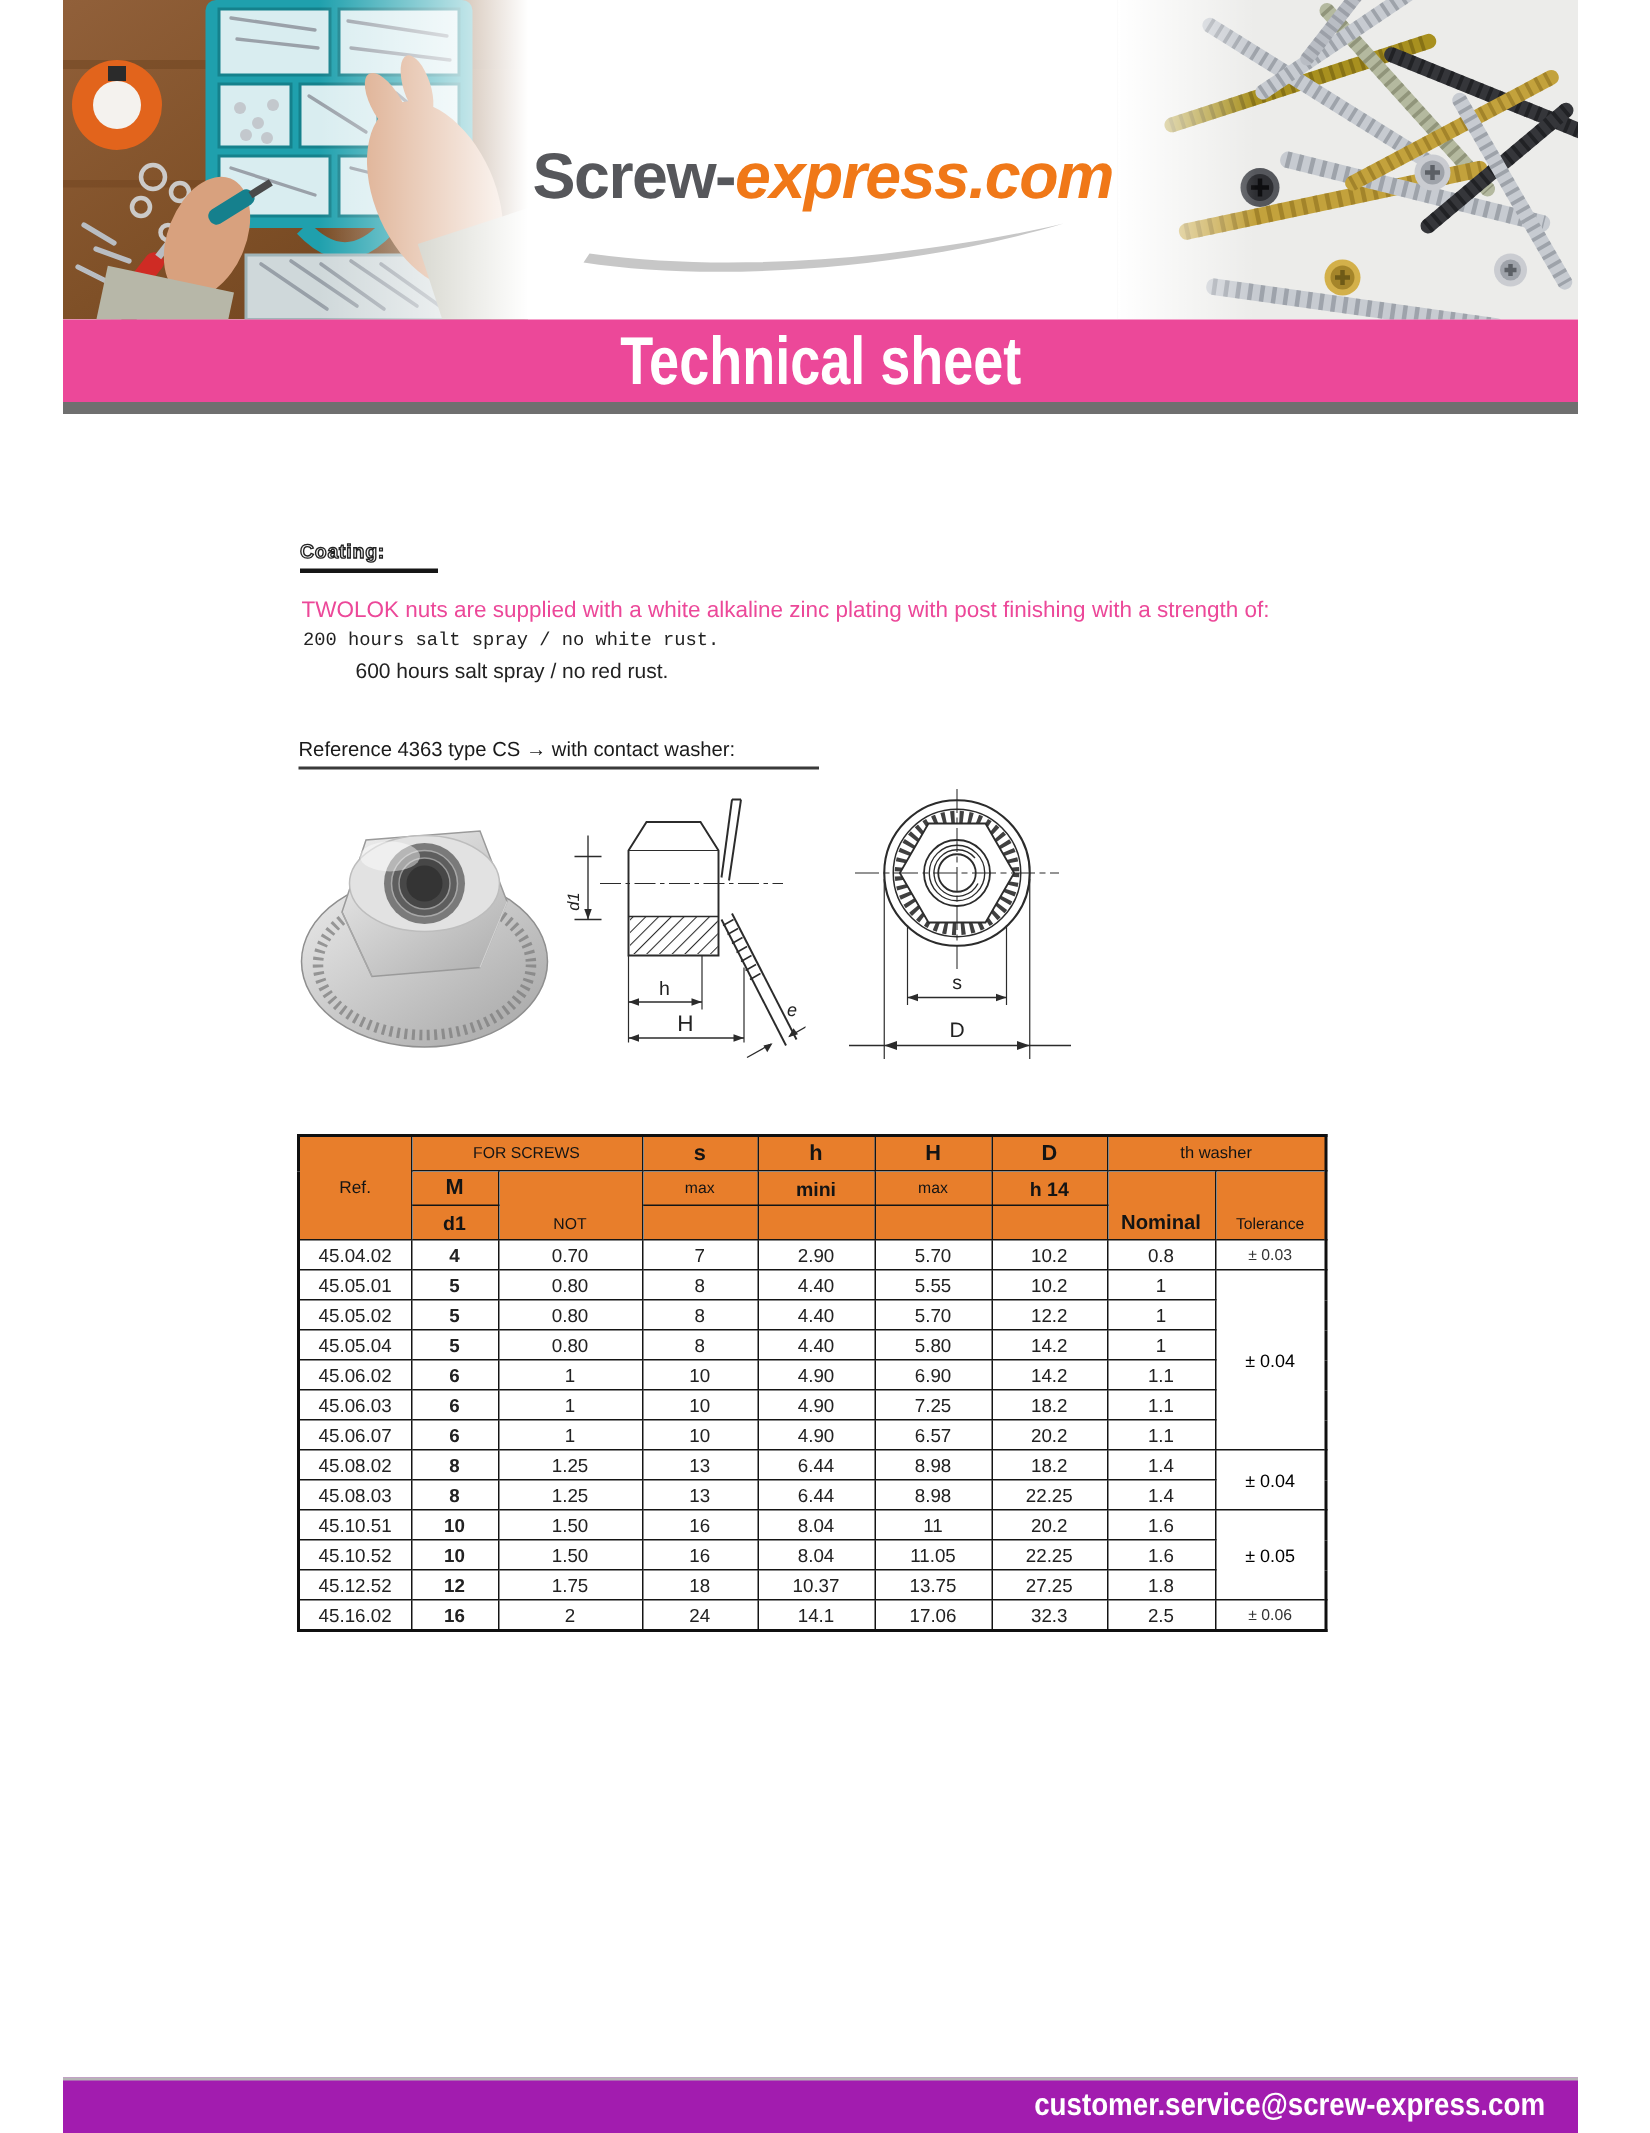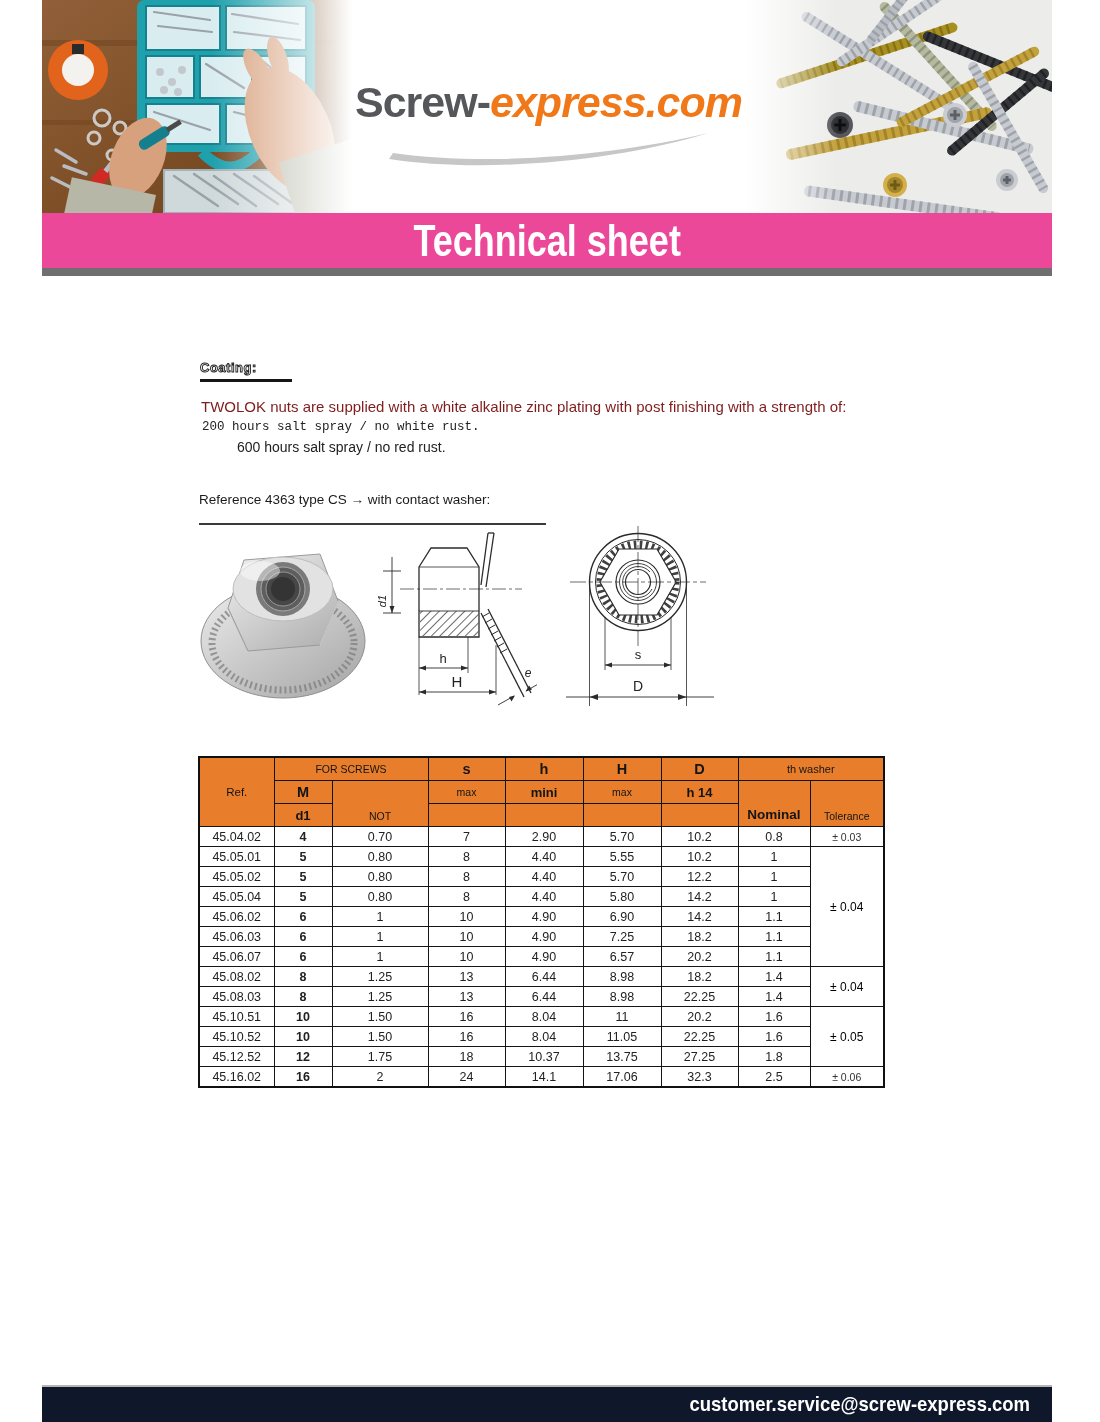--- a/index.html
+++ b/index.html
@@ -3,42 +3,42 @@
 <meta charset="utf-8">
 <style>
   html,body{margin:0;padding:0;background:#ffffff;}
   body{width:1100px;height:1422px;position:relative;overflow:hidden;
        font-family:"Liberation Sans",sans-serif;color:#1d1d1d;}
   .abs{position:absolute;}
 
   
   #photo-left{left:42px;top:0;width:310px;height:213px;}
   #photo-right{left:745px;top:0;width:307px;height:213px;}
-  #logo-block{left:352px;top:0;width:393px;height:213px;text-align:center;}
+  #logo-block{left:352px;top:16px;width:393px;height:213px;text-align:center;}
   #logo-text{margin-top:78px;font-size:43px;font-weight:bold;letter-spacing:-1px;white-space:nowrap;}
   #logo-part1{color:#56575b;}
   #logo-part2{color:#f07818;font-style:italic;}
   #logo-swoosh{display:block;margin:2px auto 0 auto;}
 
   
   #banner{left:42px;top:213px;width:1010px;height:55px;background:#ec4899;
           text-align:center;line-height:55px;}
   #banner-title{display:inline-block;color:#ffffff;font-size:45px;font-weight:bold;
           letter-spacing:0px;transform:scaleX(0.80);transform-origin:center;}
   #gray-bar{left:42px;top:268px;width:1010px;height:8px;background:#6f6f6f;}
 
   
   #coating-heading{left:200px;top:360px;font-size:13px;font-weight:bold;
           color:#f4f4f4;-webkit-text-stroke:0.9px #222;letter-spacing:0.5px;}
   #coating-underline{left:200px;top:379px;width:92px;height:2.5px;background:#161616;}
-  #coating-line1{left:201px;top:398px;font-size:15px;color:#7f1d1d;}
+  #coating-line1{left:201px;top:398px;font-size:15px;color:#ec4899;}
   #coating-line2{left:202px;top:420px;font-size:12.5px;color:#222;font-family:Liberation Mono, monospace;}
   #coating-line3{left:197px;top:439px;font-size:14px;color:#222;margin-left:40px;}
   #reference-line{left:199px;top:492px;width:347px;font-size:13.5px;color:#1a1a1a;
-          border-bottom:2.5px solid #3a3a3a;padding-bottom:16px;}
+          border-bottom:2.5px solid #3a3a3a;padding-bottom:4px;}
 
   
   #nut-photo{left:198px;top:523px;}
   #side-view{left:372px;top:525px;}
   #top-view{left:556px;top:520px;}
 
   
   #spec-table{left:198px;top:756px;border-collapse:collapse;table-layout:fixed;}
   #spec-table th,#spec-table td{border:1.5px solid #141414;text-align:center;
           padding:0;overflow:hidden;white-space:nowrap;}
@@ -46,21 +46,21 @@
   #spec-table thead th{background:#e87e2b;color:#141414;font-weight:normal;height:22px;margin-left:32px;}
   #spec-table thead th.big{font-size:14.5px;font-weight:bold;}
   #spec-table thead th.small{font-size:10.5px;}
   #spec-table thead th.bottom{vertical-align:bottom;padding-bottom:4px;}
   #spec-table tbody td{height:19px;font-size:12.5px;color:#222;background:#fff;}
   #spec-table tbody td.m{font-weight:bold;}
   #spec-table tbody td.tol{font-size:10.5px;color:#333;}
   #spec-table tbody td.tolbig{font-size:12px;color:#000000;}
 
   
-  #footer{left:42px;top:1385px;width:1010px;height:37px;background:#0f172a;
+  #footer{left:42px;top:1385px;width:1010px;height:37px;background:#a21caf;
           border-top:2px solid #b5b5b5;box-sizing:border-box;text-align:right;line-height:33px;}
   #footer-email{display:inline-block;margin-right:22px;color:#ffffff;font-size:21px;
           font-weight:bold;transform:scaleX(0.88);transform-origin:right center;letter-spacing:0px;}
 </style>
 </head>
 <body>
 
 <svg id="photo-left" class="abs" width="310" height="213" viewBox="0 0 310 213">
   <defs>
     <linearGradient id="fadeR" x1="0" y1="0" x2="1" y2="0">

